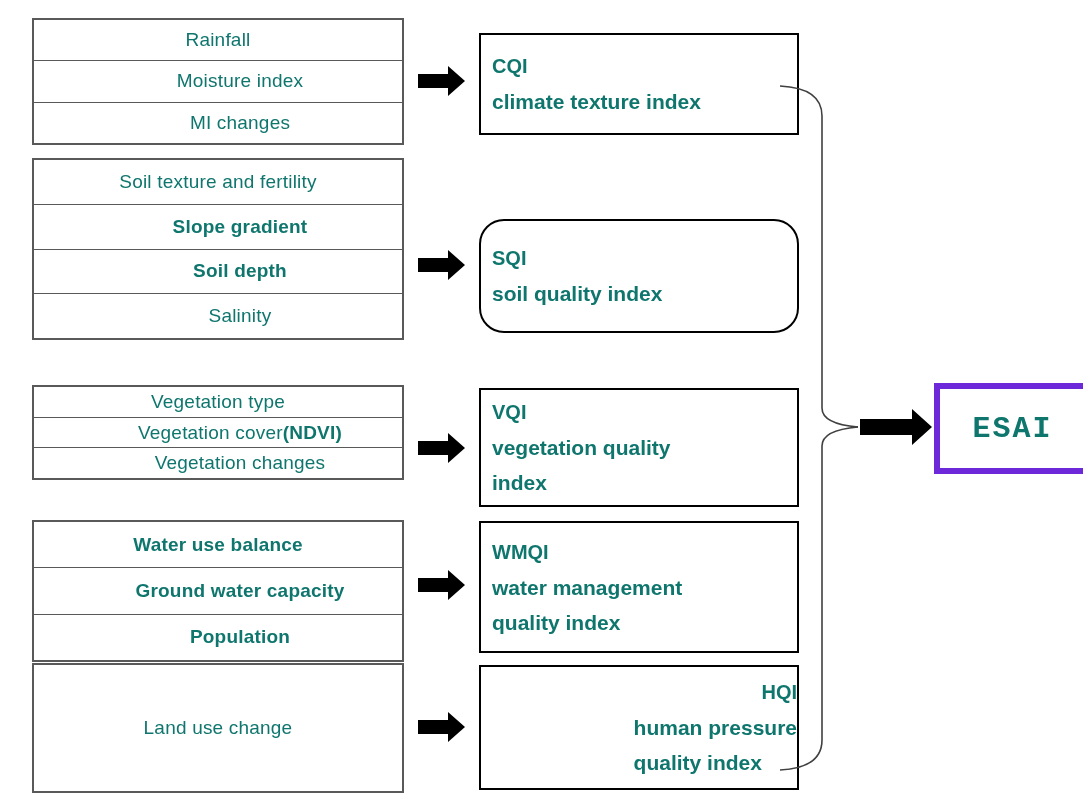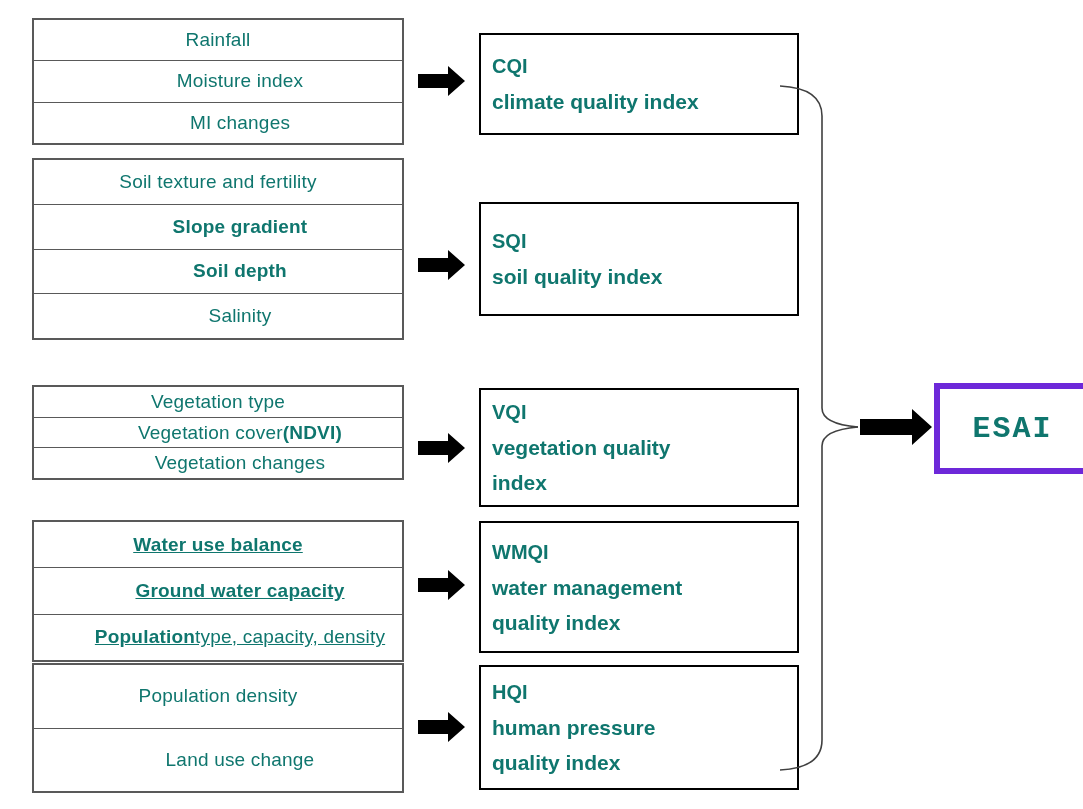--- a/index.html
+++ b/index.html
@@ -93,36 +93,32 @@
         <span>Vegetation type</span>
       </div>
       <div class="row">
         <span>Vegetation cover </span>
         <span class="b">(NDVI)</span>
       </div>
       <div class="row">
         <span>Vegetation changes</span>
       </div>
     </div>
-  <div class="group" style="top:520px;height:142px;text-decoration:underline;">
+  <div class="group" style="top:520px;height:142px;">
       <div class="row">
         <span class="b">Water use balance</span>
       </div>
       <div class="row">
         <span class="b">Ground water capacity</span>
       </div>
       <div class="row">
         <span class="b">Population</span>
-        <span> type, capacity, density</span>
       </div>
     </div>
   <div class="group" style="top:663px;height:130px;">
-      <div class="row">
-        <span>Population density</span>
-      </div>
       <div class="row">
         <span>Land use change</span>
       </div>
     </div>
 
   <svg class="arrow-svg" style="left:400px;top:66px;" width="47" height="30" viewBox="0 0 47 30">
       <polygon points="0,8 30,8 30,0 47,15 30,30 30,22 0,22" fill="#000"></polygon>
     </svg>
   <svg class="arrow-svg" style="left:400px;top:250px;" width="47" height="30" viewBox="0 0 47 30">
       <polygon points="0,8 30,8 30,0 47,15 30,30 30,22 0,22" fill="#000"></polygon>
@@ -132,37 +128,37 @@
     </svg>
   <svg class="arrow-svg" style="left:400px;top:570px;" width="47" height="30" viewBox="0 0 47 30">
       <polygon points="0,8 30,8 30,0 47,15 30,30 30,22 0,22" fill="#000"></polygon>
     </svg>
   <svg class="arrow-svg" style="left:400px;top:712px;" width="47" height="30" viewBox="0 0 47 30">
       <polygon points="0,8 30,8 30,0 47,15 30,30 30,22 0,22" fill="#000"></polygon>
     </svg>
 
   <div class="index-box" style="top:33px;height:102px;">
     <span class="index-acronym">CQI</span>
-    <span class="index-name">climate quality index</span>
+    <span class="index-name">climate texture index</span>
   </div>
-  <div class="index-box" style="top:202px;height:114px;">
+  <div class="index-box" style="top:219px;height:114px;border-radius:25px;">
     <span class="index-acronym">SQI</span>
     <span class="index-name">soil quality index</span>
   </div>
   <div class="index-box" style="top:388px;height:119px;">
     <span class="index-acronym">VQI</span>
     <span class="index-name">vegetation quality
 index</span>
   </div>
   <div class="index-box" style="top:521px;height:132px;">
     <span class="index-acronym">WMQI</span>
     <span class="index-name">water management
 quality index</span>
   </div>
-  <div class="index-box" style="top:665px;height:125px;">
+  <div class="index-box" style="top:665px;height:125px;align-items:flex-end;">
     <span class="index-acronym">HQI</span>
     <span class="index-name">human pressure
 quality index</span>
   </div>
 
   <svg id="bracket-overlay" width="1083" height="809" viewBox="0 0 1083 809">
     <path d="M 762 86 Q 804 88 804 116 L 804 408 Q 804 424 840 427" fill="none" stroke="#404040" stroke-width="1.6"></path>
     <path d="M 762 770 Q 804 768 804 740 L 804 446 Q 804 430 840 427" fill="none" stroke="#404040" stroke-width="1.6"></path>
     <polygon points="842,419 894,419 894,409 914,427 894,445 894,435 842,435" fill="#000"></polygon>
   </svg>

